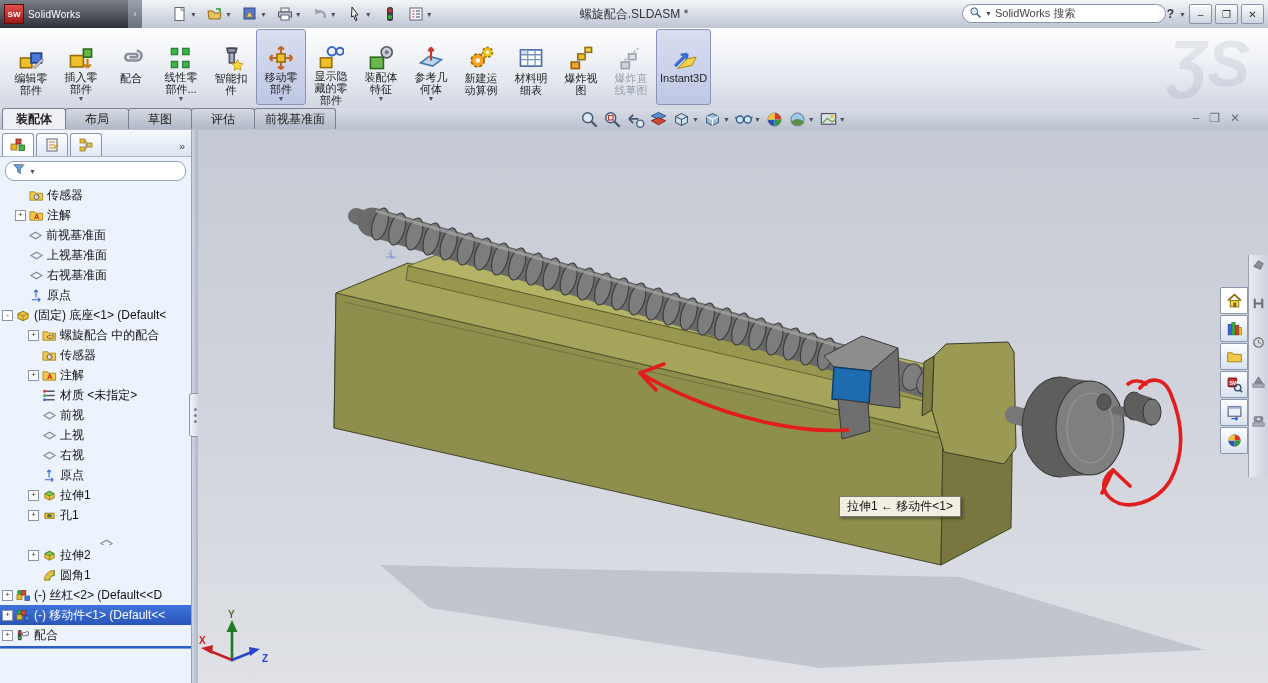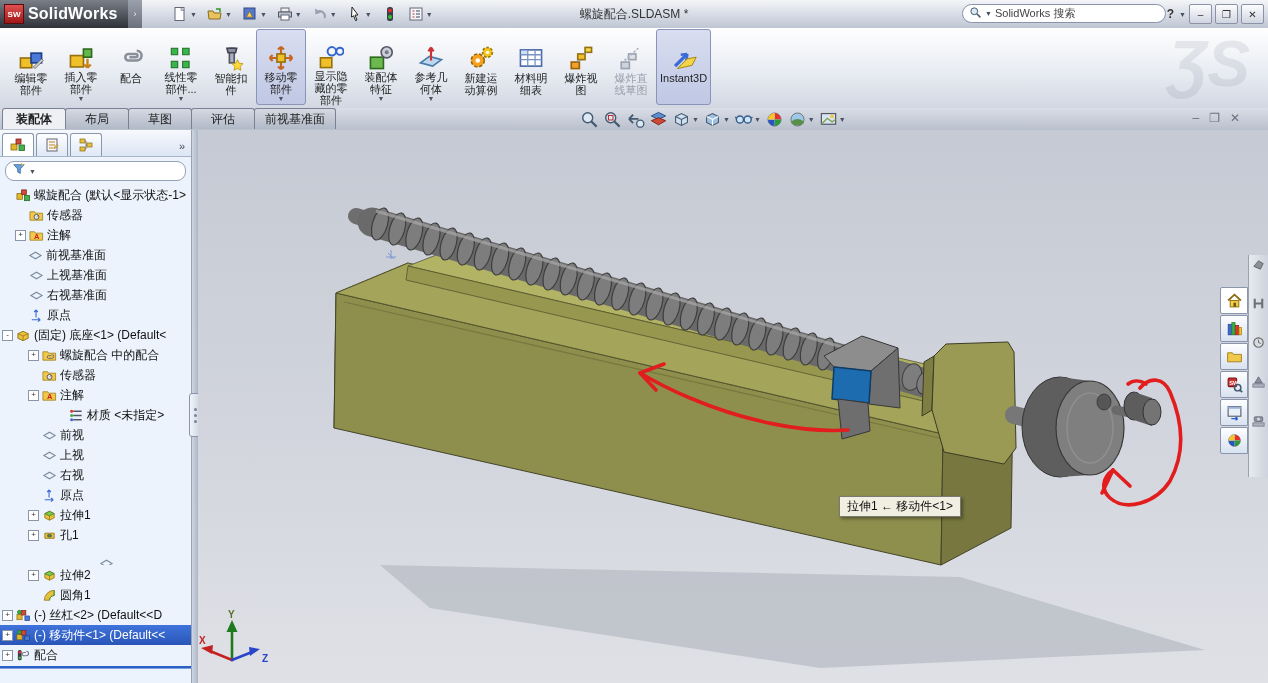--- a/index.html
+++ b/index.html
@@ -4,21 +4,21 @@
 <style>
   html,body{margin:0;padding:0;}
   body{font-family:"Liberation Sans","DejaVu Sans",sans-serif;}
   .window{position:relative;width:1268px;height:683px;overflow:hidden;background:#cfd4dd;}
 
   
   .titlebar{position:absolute;left:0;top:0;width:1268px;height:28px;
     background:linear-gradient(#f4f5f8,#d5dae4 55%,#bfc6d3);border-bottom:1px solid #8e97a8;display:flex;align-items:center;}
   .logo{height:28px;width:128px;background:linear-gradient(#7a7f88,#2e3138);display:flex;align-items:center;gap:4px;padding:0 4px;box-sizing:border-box;}
   .logo .sw{width:18px;height:18px;background:linear-gradient(#e05050,#a01818);border:1px solid #5a0c0c;color:#fff;font-size:8px;font-weight:bold;display:flex;align-items:center;justify-content:center;}
-  .logo .nm{color:#fff;font-size:16px;font-weight:bold;letter-spacing:.2px;}
+  .logo .nm{color:#fff;font-size:10px;font-weight:normal;letter-spacing:.2px;}
   .logo-exp{width:14px;height:28px;background:linear-gradient(#9aa0ac,#6a707c);color:#eee;font-size:9px;display:flex;align-items:center;justify-content:center;}
   .tb-tools{display:flex;align-items:center;margin-left:28px;gap:6px;}
   .tb-btn{display:flex;align-items:center;gap:2px;height:24px;padding:0 2px;}
   .tb-btn svg{display:block;}
   .dd{font-size:7px;color:#4a5160;}
   .doc-title{position:absolute;left:0;right:0;text-align:center;font-size:12px;color:#333;pointer-events:none;}
   .search{position:absolute;right:102px;top:4px;width:204px;height:19px;background:#fff;border:1px solid #8a93a8;border-radius:10px;display:flex;align-items:center;padding:0 6px;gap:3px;box-sizing:border-box;}
   .search .ph{font-size:11px;color:#444;}
   .win-ctl{position:absolute;right:4px;top:4px;display:flex;gap:3px;align-items:center;}
   .help{font-size:12px;color:#333;font-weight:bold;padding:0 2px;}
@@ -448,29 +448,20 @@
           <div class="pchevron">»</div>
         </div>
       <div class="filter">
         <span id="funnel-ic"><svg width="14" height="14" viewBox="0 0 16 16">
               <path d="M2 3 L14 3 L9.5 8 L9.5 13 L6.5 11.5 L6.5 8 Z" fill="#6aa0d8" stroke="#2a5a9a" stroke-width=".8"></path>
               <path d="M10.5 1.5 l2.5 2.5" stroke="#e8b83a" stroke-width="1.4"></path>
             </svg></span>
         <span class="dd">▼</span>
       </div>
       <div class="tree" id="tree">
-          <div class="trow" style="padding-left: 2px;">
-            <span class="exp none">+</span>
-            <span class="tic"><svg width="15" height="15" viewBox="0 0 16 16">
-                <rect x="1" y="6" width="6" height="6" fill="#e2b82a" stroke="#8a6a10" stroke-width=".8"></rect>
-                <rect x="6" y="2" width="5" height="5" fill="#d04a3a" stroke="#7a2316" stroke-width=".8"></rect>
-                <rect x="9" y="8" width="5.5" height="5.5" fill="#4ab04a" stroke="#1d6b28" stroke-width=".8"></rect>
-              </svg></span>
-            <span>螺旋配合 (默认&lt;显示状态-1&gt;</span>
-          </div>
           <div class="trow" style="padding-left: 15px;">
             <span class="exp none">+</span>
             <span class="tic"><svg width="15" height="15" viewBox="0 0 16 16">
                 <path d="M1 4 L6 4 L7 5.5 L14.5 5.5 L14.5 13 L1 13 Z" fill="#f2c84a" stroke="#9a7a10" stroke-width=".8"></path>
                 <circle cx="8" cy="9.5" r="2.6" fill="#eaf2fa" stroke="#456"></circle>
                 <path d="M8 9.5 L9.6 8" stroke="#c33" stroke-width=".9"></path>
               </svg></span>
             <span>传感器</span>
           </div>
           <div class="trow" style="padding-left: 15px;">
@@ -535,21 +526,21 @@
             <span>传感器</span>
           </div>
           <div class="trow" style="padding-left: 28px;">
             <span class="exp">+</span>
             <span class="tic"><svg width="15" height="15" viewBox="0 0 16 16">
                 <path d="M1 4 L6 4 L7 5.5 L14.5 5.5 L14.5 13 L1 13 Z" fill="#f2c84a" stroke="#9a7a10" stroke-width=".8"></path>
                 <text x="5.2" y="12.2" font-size="8" font-weight="bold" fill="#c22">A</text>
               </svg></span>
             <span>注解</span>
           </div>
-          <div class="trow" style="padding-left: 28px; justify-content: center;">
+          <div class="trow" style="padding-left: 28px;">
             <span class="exp none">+</span>
             <span class="tic"><svg width="15" height="15" viewBox="0 0 16 16">
                 <path d="M4.5 3.5 h9 M4.5 8 h9 M4.5 12.5 h9" stroke="#556" stroke-width="1.5"></path>
                 <circle cx="2.8" cy="3.5" r="1.6" fill="#e23030"></circle>
                 <circle cx="2.8" cy="8" r="1.6" fill="#3ab03a"></circle>
                 <circle cx="2.8" cy="12.5" r="1.6" fill="#3a6ad4"></circle>
               </svg></span>
             <span>材质 &lt;未指定&gt;</span>
           </div>
           <div class="trow" style="padding-left: 28px;">

